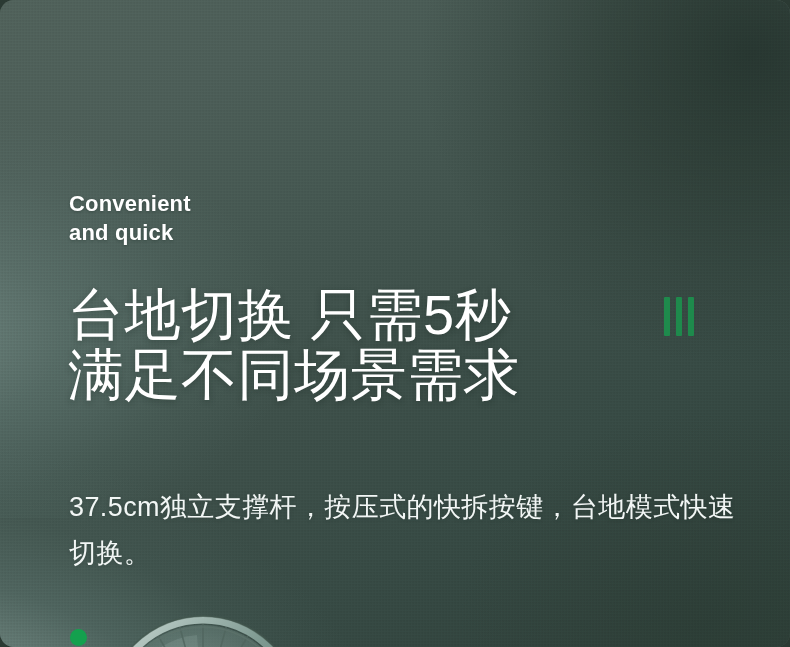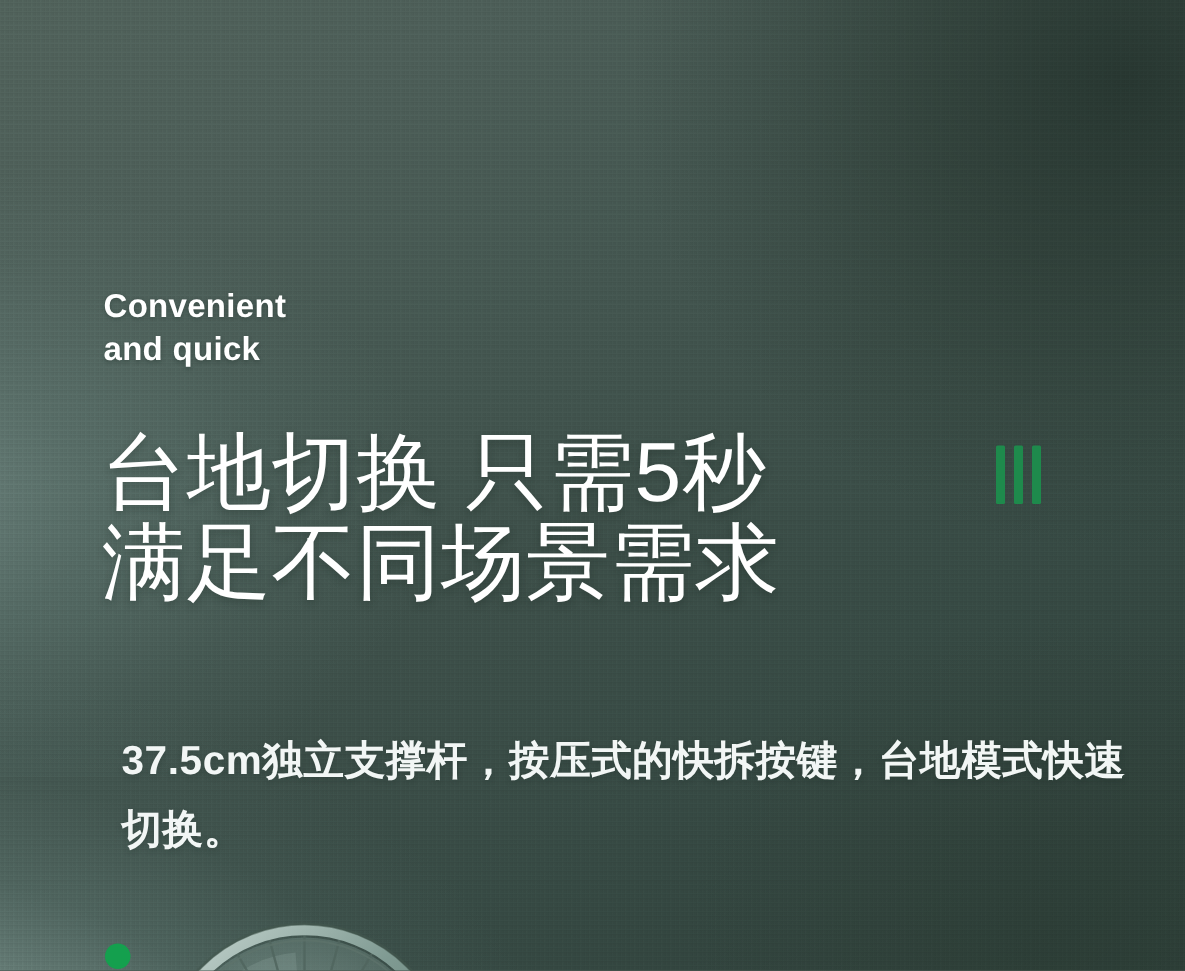--- a/index.html
+++ b/index.html
@@ -6,20 +6,21 @@
     margin: 0;
     padding: 0;
     background: #2b3a33;
   }
   #stage {
     position: relative;
     width: 790px;
     height: 647px;
     overflow: hidden;
     font-family: "Liberation Sans", "DejaVu Sans", sans-serif;
+    border-radius: 14px;
   }
 
   
   .bg-base {
     position: absolute;
     inset: 0;
     background: #46564f;
   }
   .bg-diag {
     position: absolute;
@@ -116,26 +117,26 @@
     font-size: 56px;
     font-weight: 400;
     line-height: 60px;
     letter-spacing: 0.5px;
     white-space: pre-line;
     text-shadow: 0 2px 6px rgba(20, 34, 28, 0.30);
   }
 
   .body-copy {
     position: absolute;
-    left: 81px;
+    left: 69px;
     top: 484px;
     width: 680px;
     color: #f2f6f5;
     font-size: 27px;
-    font-weight: 700;
+    font-weight: 400;
     line-height: 46px;
     letter-spacing: 0.4px;
     white-space: pre-line;
     text-shadow: 0 1px 4px rgba(20, 34, 28, 0.22);
   }
 
   
   .accent-bars {
     position: absolute;
     left: 664px;

